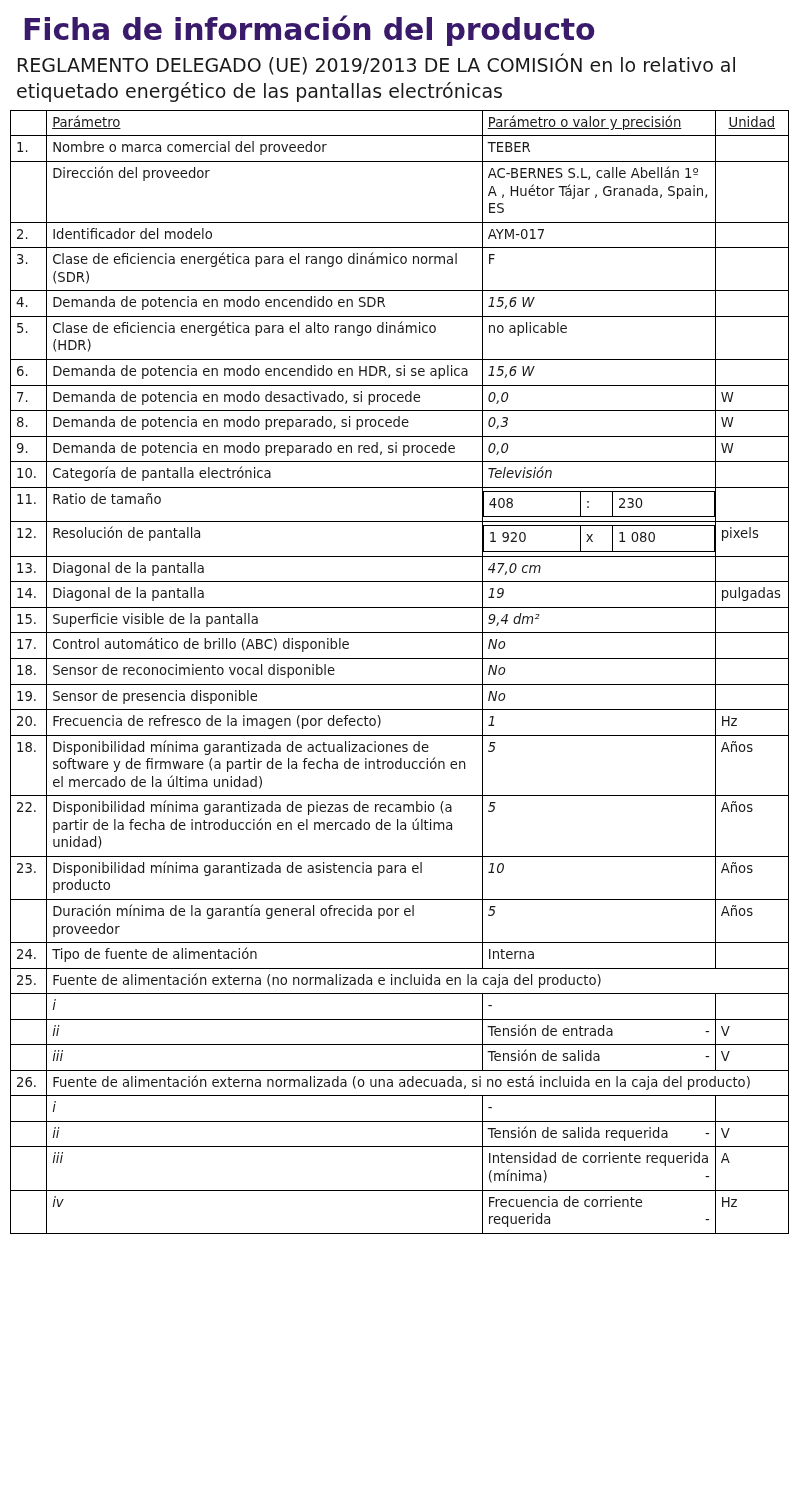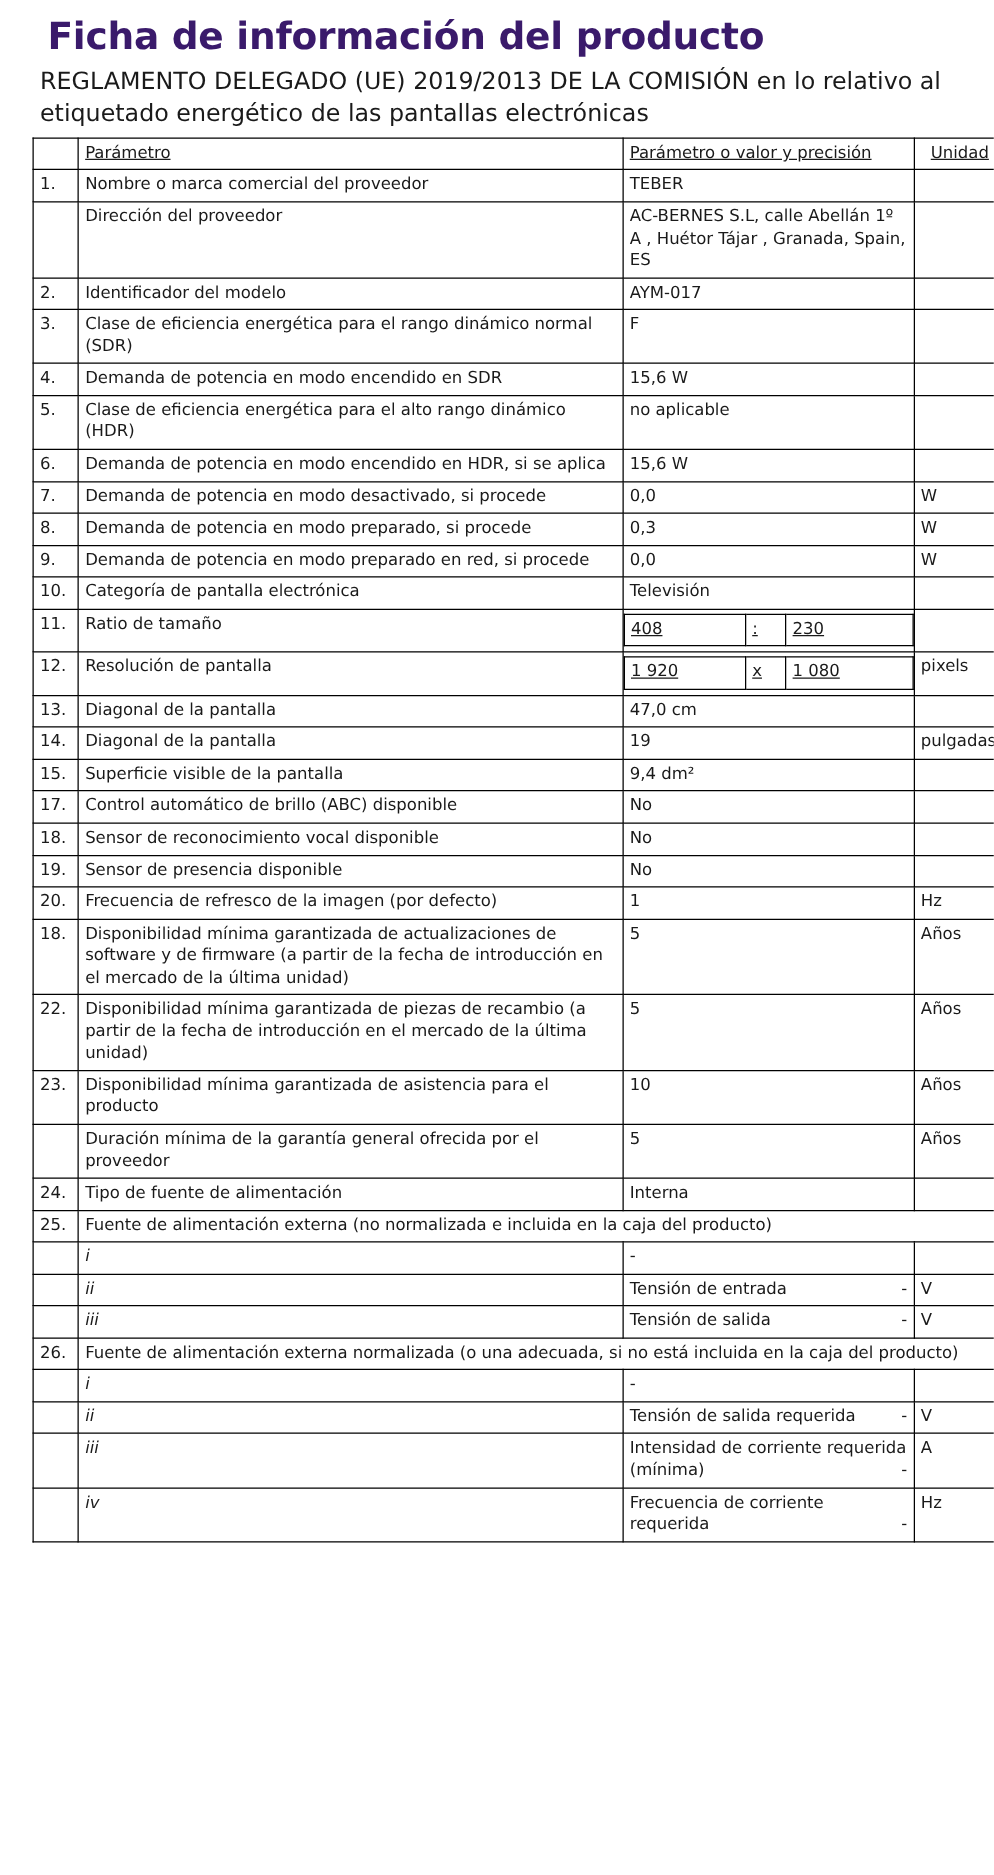--- a/index.html
+++ b/index.html
@@ -9,21 +9,21 @@
   }
   body {
     width: 795px;
     min-height: 1500px;
     font-family: "DejaVu Sans", sans-serif;
     color: #1a1a1a;
   }
   .page {
     width: 795px;
     box-sizing: border-box;
-    padding: 10px 8px 0 20px;
+    padding: 10px 8px 0 4px;
   }
   .doc-title {
     font-size: 30px;
     font-weight: bold;
     color: #3a1a6b;
     letter-spacing: -0.2px;
     margin: 4px 0 6px 18px;
     line-height: 1.05;
   }
   .doc-subtitle {
@@ -57,41 +57,41 @@
     padding-top: 5px;
     padding-bottom: 7px;
     text-decoration: underline;
   }
   .hdr .c-unit { text-align: center; }
   .num-cell {
     text-align: center;
     vertical-align: middle;
     font-size: 13.2px;
   }
-  .val-right { text-align: right; }
+  .val-right { text-align: right; font-style: italic; }
   .val-left  { text-align: left; margin-left: 44px; }
   .sub-idx {
     width: 36px;
     text-align: center;
     font-style: italic;
   }
   .unit-cell { text-align: left; }
   .ratio-table {
     width: 100%;
     border-collapse: collapse;
   }
   .ratio-table td {
     border: none;
     font-size: 13.2px;
     padding: 0;
   }
   .ratio-a { width: 42%; text-align: center; }
   .ratio-sep { width: 14%; text-align: center; border-left: 1px solid #000 !important; border-right: 1px solid #000 !important; }
   .ratio-b { width: 44%; text-align: center; margin-left: 30px; }
-  .nested-pad { padding: 3px 0 4px 0 !important; text-decoration: underline; }
+  .nested-pad { padding: 3px 0 4px 0 !important; }
   .v-mid { vertical-align: middle; }
   .two-line { line-height: 1.36; }
 </style>
 </head>
 <body>
 
 <div class="page">
 
   <div class="doc-title">Ficha de información del producto</div>
   <div class="doc-subtitle">REGLAMENTO DELEGADO (UE) 2019/2013 DE LA COMISIÓN en lo relativo al etiquetado energético de las pantallas electrónicas</div>

